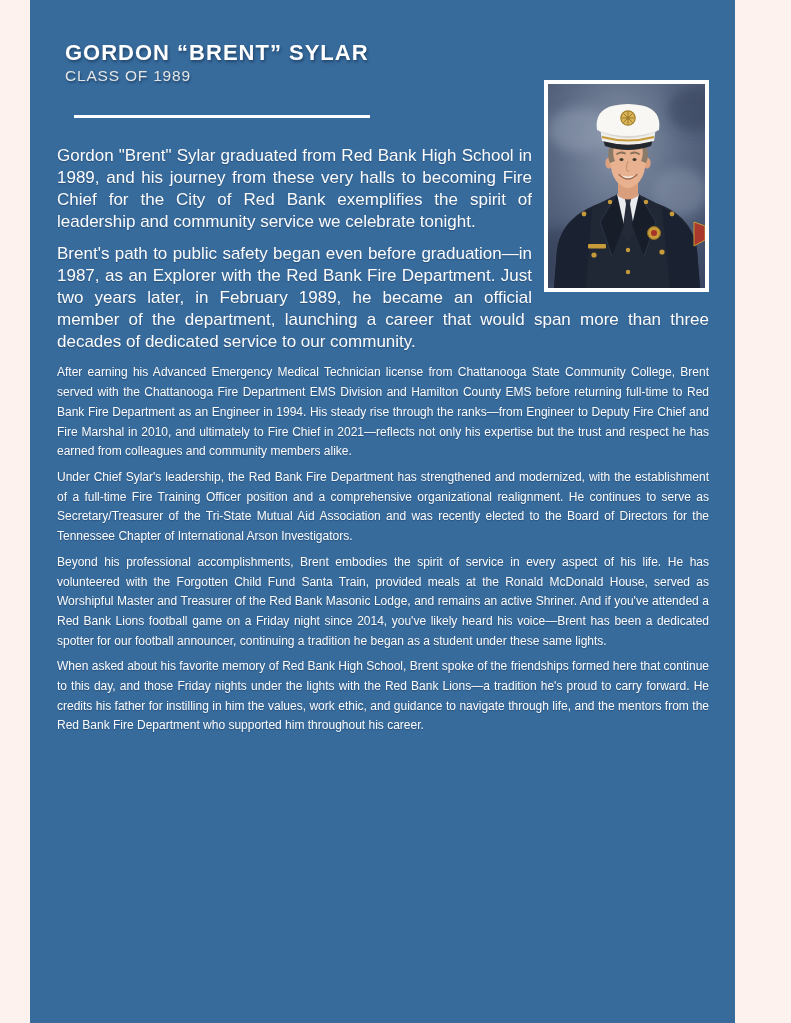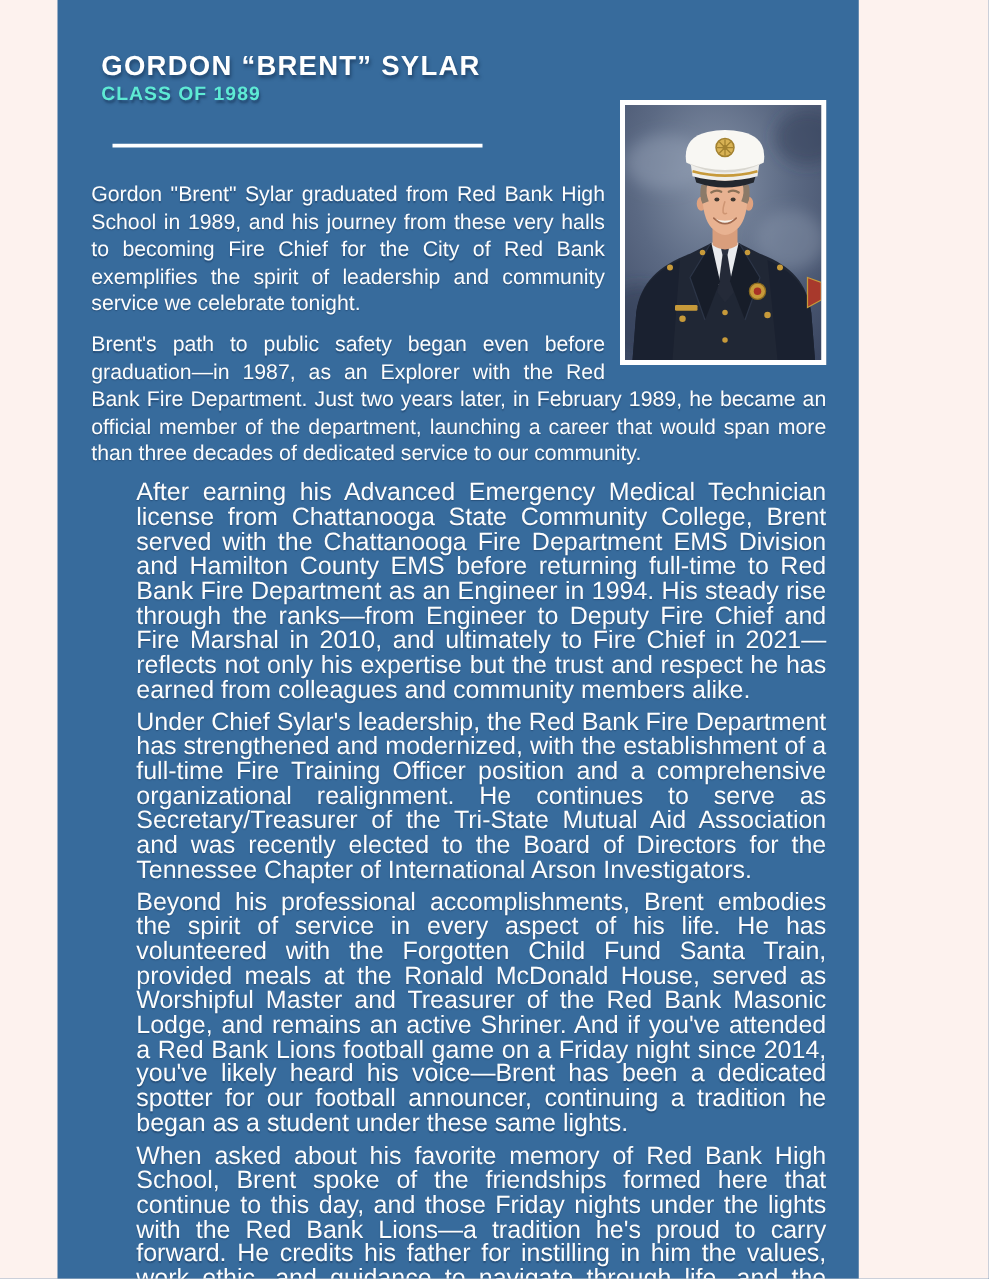--- a/index.html
+++ b/index.html
@@ -12,22 +12,22 @@
   *{margin:0;padding:0;box-sizing:border-box;}
   html,body{width:791px;height:1023px;}
   body{
     background:var(--cream);
     font-family:"Liberation Sans","DejaVu Sans",sans-serif;
     position:relative;
     overflow:hidden;
   }
   .panel{
     position:absolute;
-    left:46px;top:0;
-    width:641px;height:1023px;
+    left:30px;top:0;
+    width:705px;height:1023px;
     background:var(--panel);
   }
   .content{
     padding:40px 26px 0 27px;
     color:var(--text);
   }
   .photo-frame{
     float:right;
     width:165px;height:212px;
     border:4px solid #ffffff;
@@ -41,49 +41,48 @@
     font-weight:700;
     letter-spacing:1px;
     line-height:1.15;
     padding-left:8px;
     color:#ffffff;
     text-shadow:1px 2px 3px rgba(16,42,74,0.6);
     white-space:nowrap;
   }
   h2.subtitle{
     font-size:15.5px;
-    font-weight:700;
+    font-weight:400;
     letter-spacing:0.8px;
     margin-top:2px;
     padding-left:8px;
-    color:#5eead4;
+    color:#e5e5e5;
     text-shadow:1px 2px 2px rgba(16,42,74,0.55);
     white-space:nowrap;
   }
   .divider{
     width:296px;height:3px;
     background:#ffffff;
     margin:30px 0 27px 17px;
     border:none;
   }
   .bio p{
     text-align:justify;
     color:#fdfdfd;
     text-shadow:0 1px 1px rgba(10,30,60,0.35);
   }
   .bio p.lead{
     font-size:17px;
     line-height:21.8px;
     margin-bottom:11px;
   }
   .bio p.body{
-    font-size:20px;
+    font-size:12px;
     line-height:19.7px;
     margin-bottom:6px;
-    margin-left:36px;
   }
 </style>
 </head>
 <body>
 
 <div class="panel">
   <div class="content">
 
     <div class="photo-frame">
       <svg width="157" height="204" viewBox="0 0 157 204" role="img" aria-label="Portrait photo of Fire Chief Gordon &quot;Brent&quot; Sylar smiling in navy dress uniform with white chief's cap, gold badge and insignia, against a blue-gray studio backdrop">

